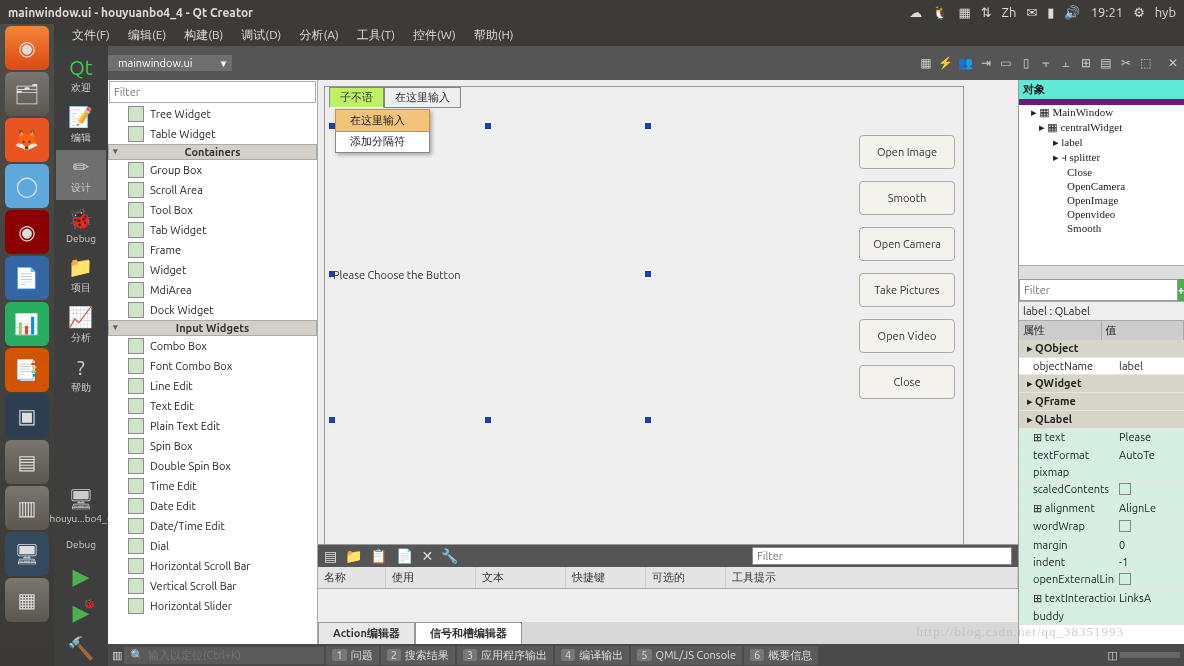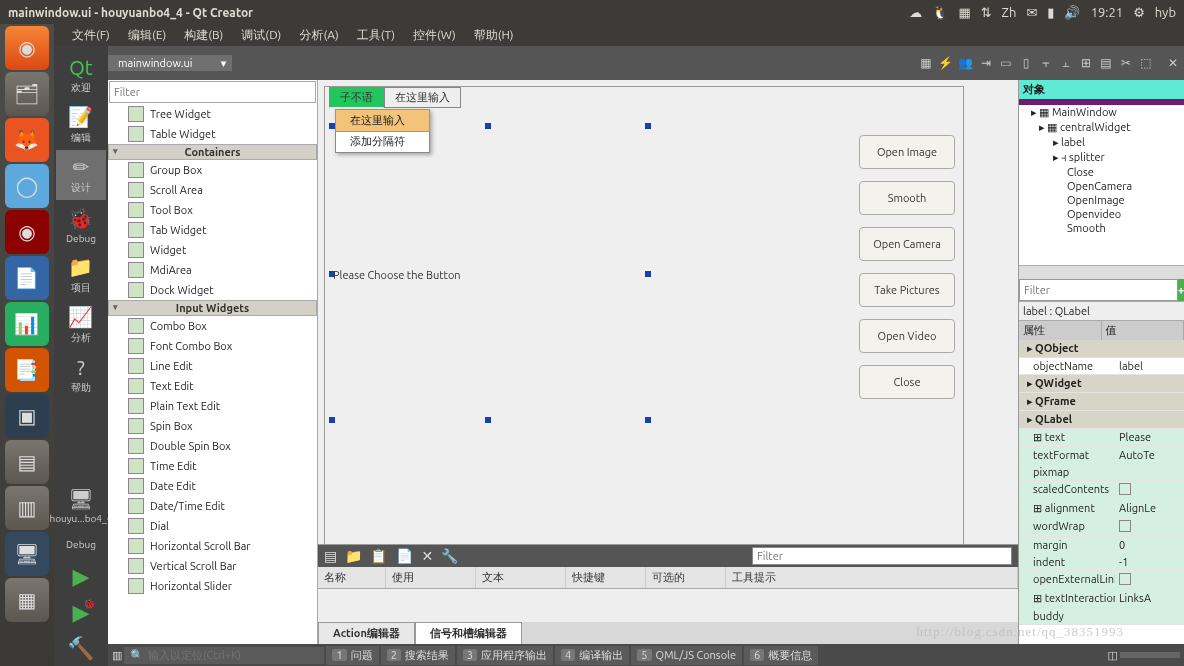--- a/index.html
+++ b/index.html
@@ -50,21 +50,21 @@
 .widgetbox .cat::before { content:"▾"; position:absolute; left:4px; color:#666; font-size:9px; }
 .widgetbox .item { display:flex; align-items:center; gap:6px; padding:2px 4px 2px 20px; font-size:11px; color:#222; cursor:grab; }
 .widgetbox .item .ico { width:16px; height:16px; background:#cfe3c6; border:1px solid #888; display:inline-block; }
 
 
 .canvas-wrap { flex:1; display:flex; flex-direction:column; background:#efefef; min-width:0; }
 .canvas-scroll { flex:1; overflow:auto; padding:6px; }
 .form { width:640px; height:460px; background:#f5f3ee repeating-linear-gradient(0deg,#f5f3ee,#f5f3ee 9px,#ece9e2 9px,#ece9e2 10px), repeating-linear-gradient(90deg,transparent,transparent 9px,#ece9e2 9px,#ece9e2 10px); background-blend-mode:multiply; border:1px solid #999; position:relative; }
 .form .tabbar { position:absolute; left:4px; top:0; display:flex; background:#fff; }
 .form .tabbar .ftab { border:1px solid #888; padding:2px 10px; font-size:11px; background:#eee; color:#333; }
-.form .tabbar .ftab.active { background:#22c55e; border-bottom:1px solid #fff; }
+.form .tabbar .ftab.active { background:#bef264; border-bottom:1px solid #fff; }
 .form .popup { position:absolute; left:10px; top:22px; background:#fff; border:1px solid #888; box-shadow:2px 2px 4px rgba(0,0,0,.3); }
 .form .popup .pitem { padding:3px 24px 3px 14px; font-size:11px; color:#222; }
 .form .popup .pitem.hover { background:#f3c37a; outline:1px solid #c89038; }
 .form .handle { position:absolute; width:6px; height:6px; background:#1a3fb0; }
 .form .lbl { position:absolute; font-size:11px; color:#333; }
 .form .btncol { position:absolute; right:8px; top:48px; display:flex; flex-direction:column; gap:12px; }
 .form .qbtn { width:96px; height:34px; background:#f4f2ec; border:1px solid #aaa; border-radius:4px; font-size:11px; color:#333; display:flex; align-items:center; justify-content:center; }
 
 
 .action-area { height:100px; border-top:1px solid #999; background:#eee; display:flex; flex-direction:column; }
@@ -74,21 +74,21 @@
 .action-head { display:flex; background:#e4e4e4; border-bottom:1px solid #aaa; font-size:11px; color:#333; }
 .action-head div { padding:3px 6px; border-right:1px solid #ccc; }
 .action-tabs { margin-top:auto; display:flex; background:#d8d8d8;font-weight:bold; }
 .action-tabs .atab { border:1px solid #999; border-bottom:none; padding:3px 14px; font-size:11px; background:#e8e8e8; color:#333; }
 .action-tabs .atab.active { background:#fff; }
 
 
 .right { width:166px; background:#eee; border-left:1px solid #999; display:flex; flex-direction:column; font-size:11px; color:#222; }
 .right .title { background:#5eead4; padding:2px 4px; font-weight:bold; border-bottom:6px solid #701a75; display:flex; }
 .right .tree { flex:0 0 160px; overflow:auto; background:#fff; }
-.right .tree .node { padding:1px 2px 1px 12px; white-space:nowrap; display:flex; align-items:center; gap:3px; }
+.right .tree .node { padding:1px 2px 1px 12px; white-space:nowrap; display:flex; align-items:center; gap:3px;font-family:Liberation Serif, serif; }
 .right .tree .d1 { padding-left:20px; } .right .tree .d2 { padding-left:34px; } .right .tree .d3 { padding-left:48px; }
 .right .hscroll { height:14px; background:#ddd; border-top:1px solid #aaa; }
 .right .filterrow { display:flex; height:22px; }
 .right .filterrow input { flex:1; border:1px solid #999; font-size:11px; padding:1px 4px; }
 .right .filterrow .plus { width:22px; background:#4caf50; color:#fff; display:flex; align-items:center; justify-content:center; font-weight:bold; }
 .right .classlbl { padding:3px 4px; background:#eee; border-top:1px solid #aaa; border-bottom:1px solid #aaa; }
 .right .prophead { display:flex; background:#ccc; }
 .right .prophead div { padding:2px 4px; border-right:1px solid #aaa; flex:1; }
 .right .props { flex:1; overflow:auto; background:#fff; }
 .right .prow { display:flex; border-bottom:1px solid #e4e4e4; }
@@ -249,20 +249,24 @@
             <div class="item">
               <span class="ico"></span>
               <span>Tool Box</span>
             </div>
             <div class="item">
               <span class="ico"></span>
               <span>Tab Widget</span>
             </div>
             <div class="item">
               <span class="ico"></span>
+              <span>Frame</span>
+            </div>
+            <div class="item">
+              <span class="ico"></span>
               <span>Widget</span>
             </div>
             <div class="item">
               <span class="ico"></span>
               <span>MdiArea</span>
             </div>
             <div class="item">
               <span class="ico"></span>
               <span>Dock Widget</span>
             </div>

